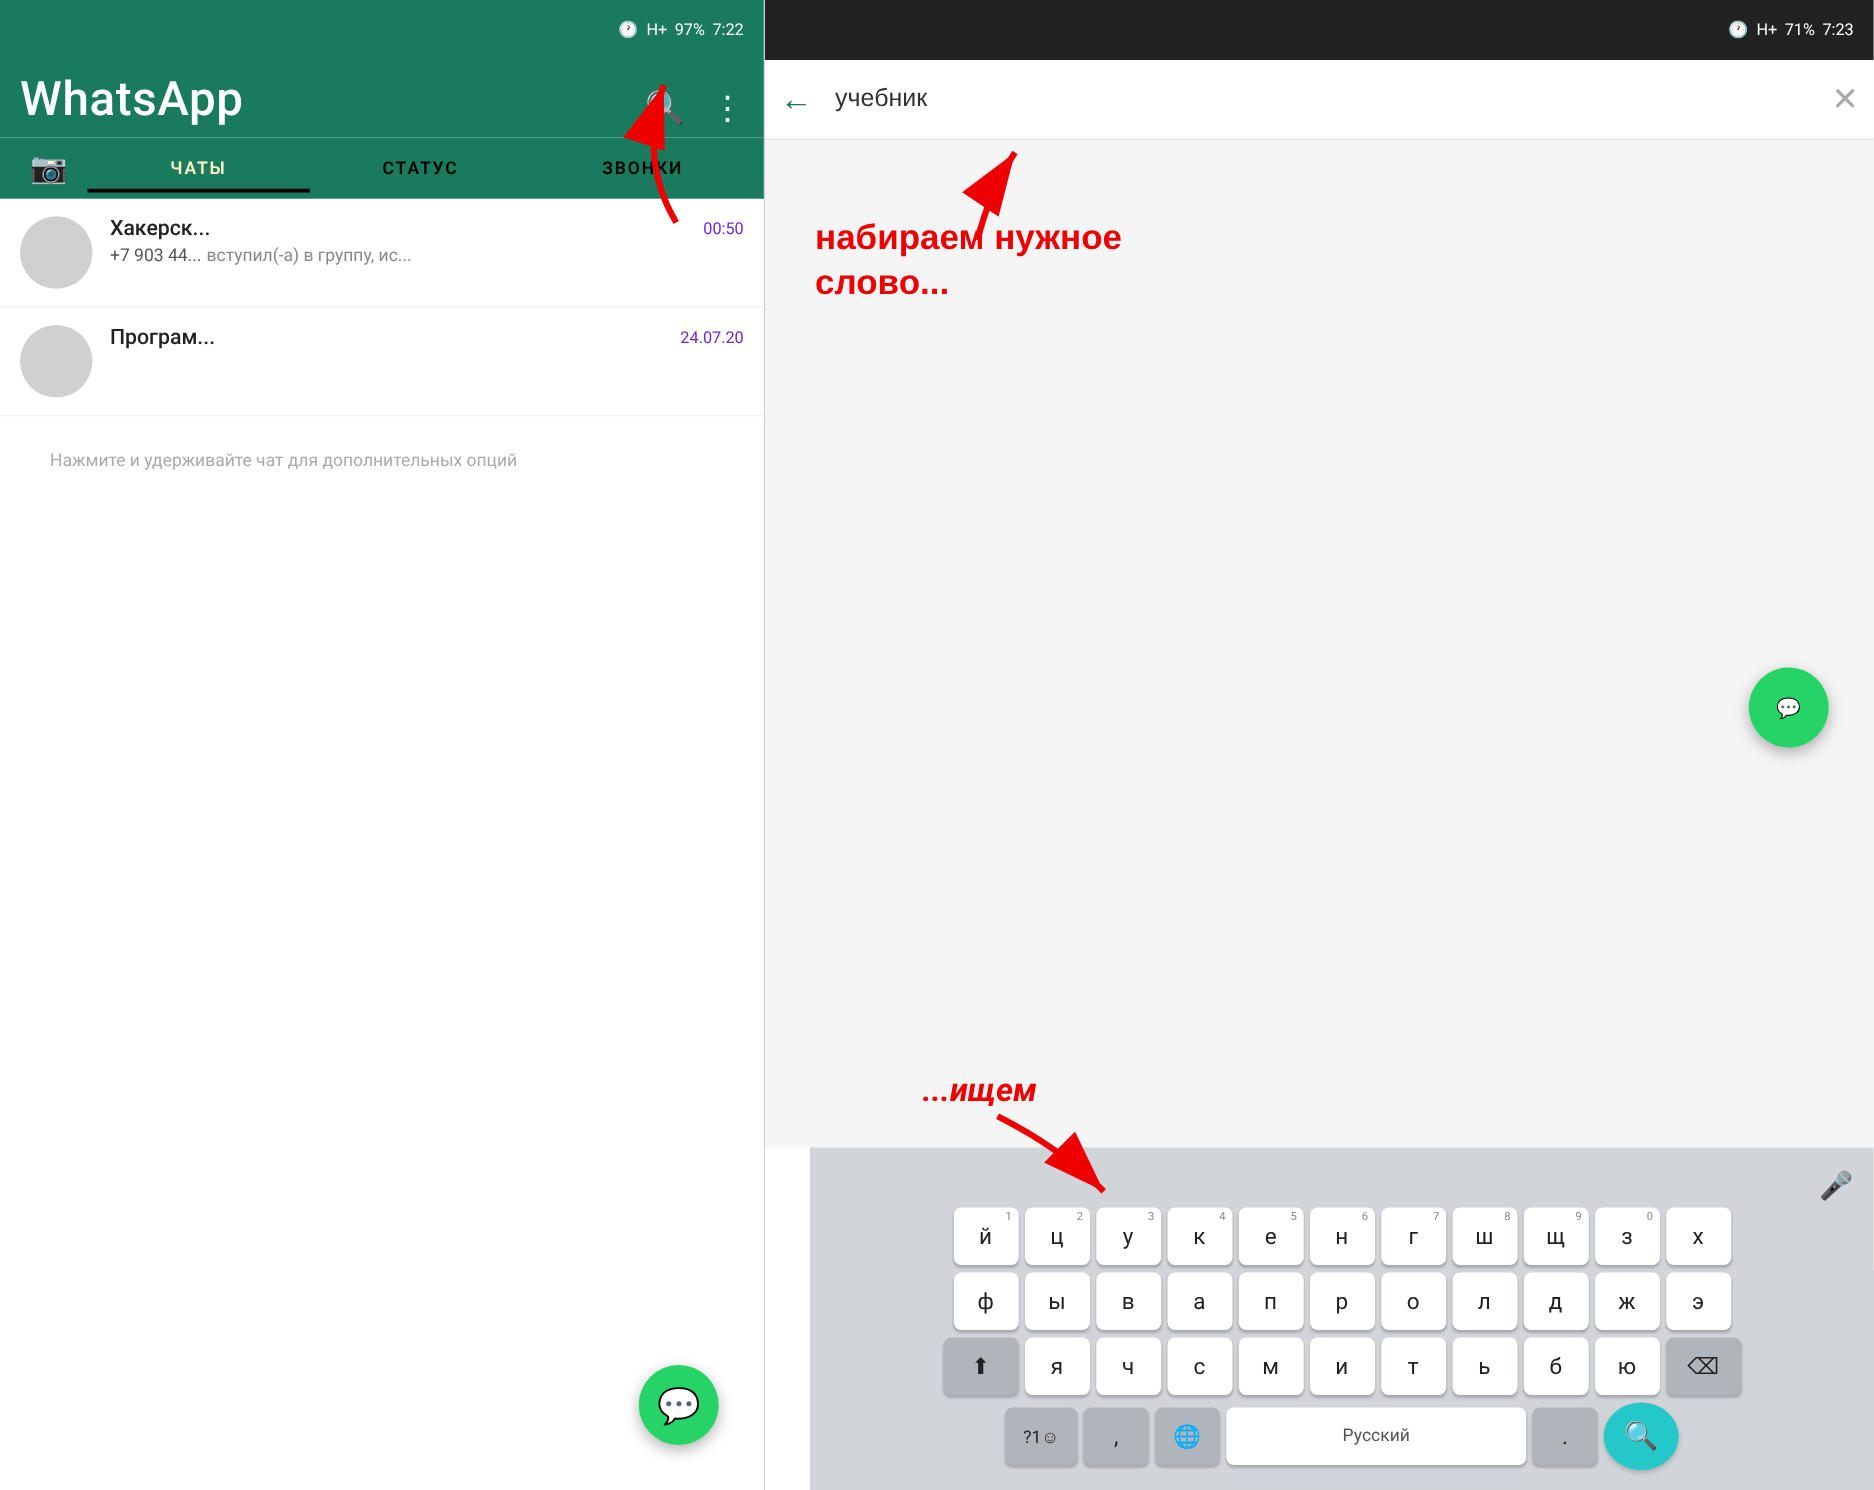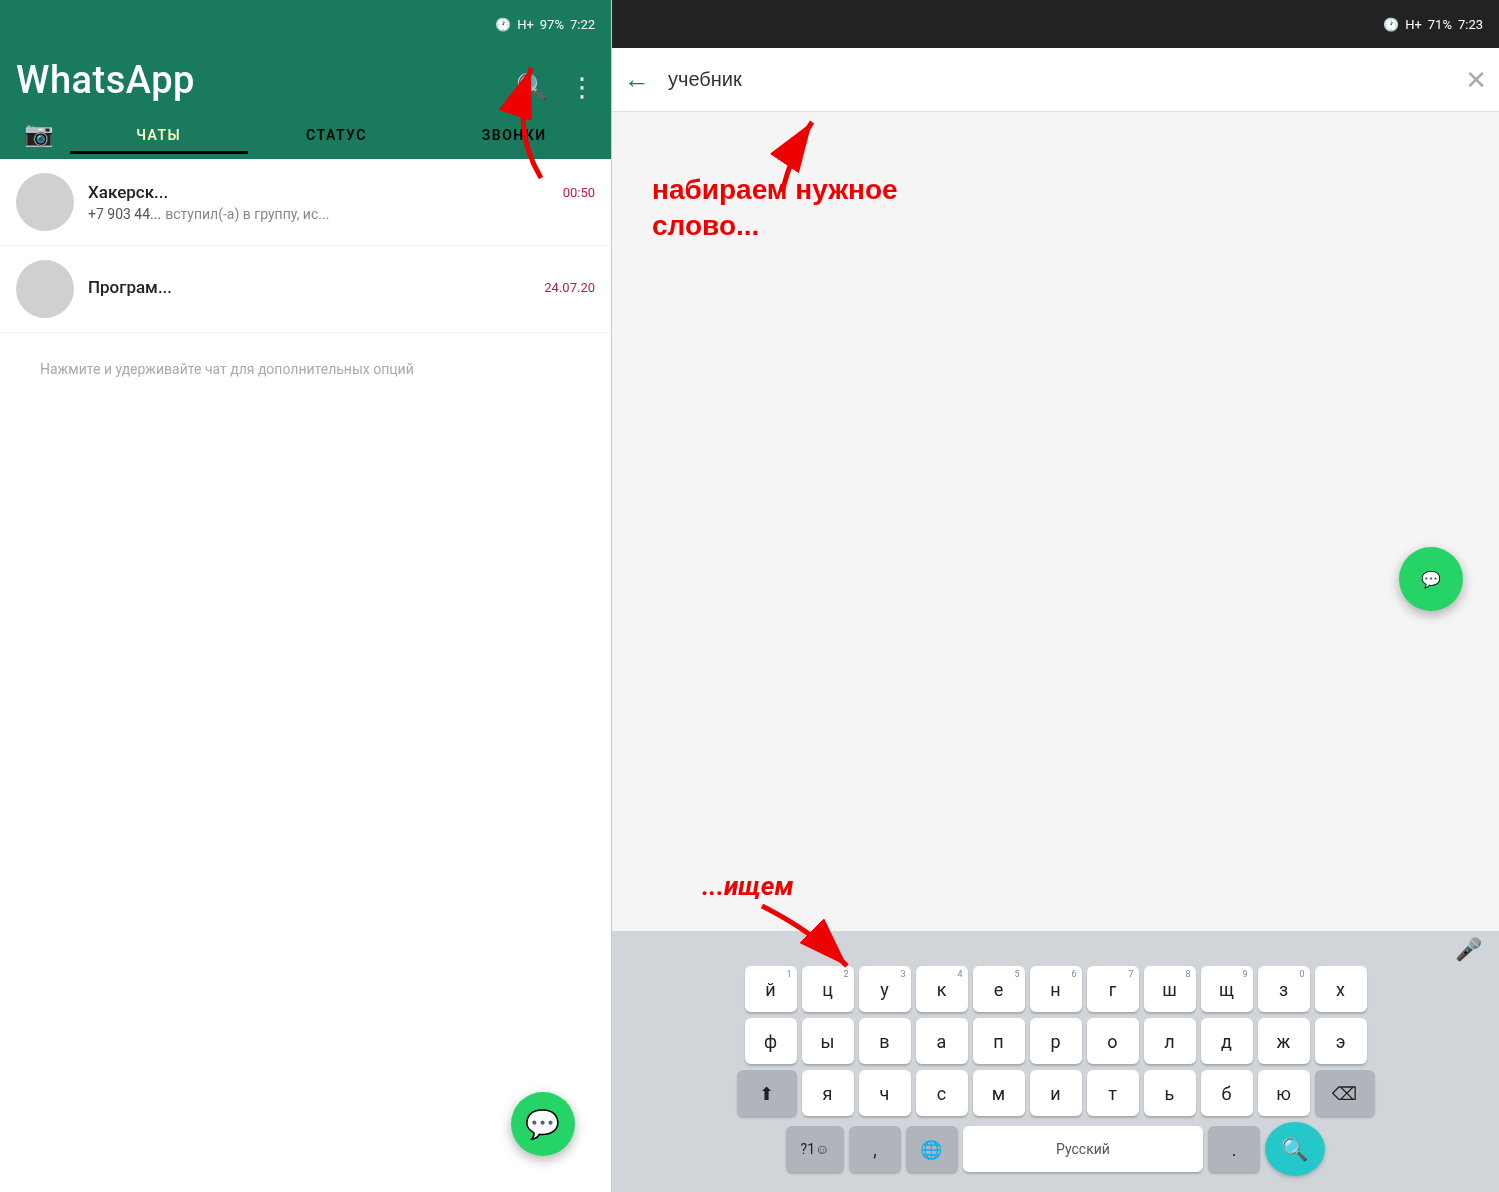--- a/index.html
+++ b/index.html
@@ -105,21 +105,21 @@
     }
 
     
     .chat-list {
       flex: 1;
       background: #fff;
       overflow-y: auto;
     }
     .chat-item {
       display: flex;
-      align-items: center;
+      align-items: flex-start;
       padding: 14px 16px;
       border-bottom: 1px solid #f0f0f0;
       cursor: pointer;
     }
     .chat-avatar {
       width: 58px;
       height: 58px;
       border-radius: 50%;
       background: #d0d0d0;
       flex-shrink: 0;
@@ -139,21 +139,21 @@
       font-size: 17px;
       color: #222;
       font-weight: 500;
       white-space: nowrap;
       overflow: hidden;
       text-overflow: ellipsis;
       max-width: 300px;
     }
     .chat-time {
       font-size: 13px;
-      color: #be185d;
+      color: #6d28d9;
       flex-shrink: 0;
     }
     .chat-preview-row {
       display: flex;
       align-items: center;
     }
     .chat-phone {
       font-size: 14px;
       color: #555;
       margin-right: 4px;
@@ -285,22 +285,23 @@
       align-items: center;
       justify-content: center;
       box-shadow: 0 4px 12px rgba(0,0,0,0.3);
       cursor: pointer;
       z-index: 5;
     }
 
     
     .keyboard-area {
       background: #d1d5d9;
-      padding: 4px 4px 12px 4px;
+      padding: 16px 4px 12px 4px;
       flex-shrink: 0;
+      margin-left: 36px;
     }
     .keyboard-mic-row {
       display: flex;
       justify-content: flex-end;
       padding: 2px 12px 4px 12px;
     }
     .keyboard-mic {
       font-size: 22px;
       color: #555;
     }

